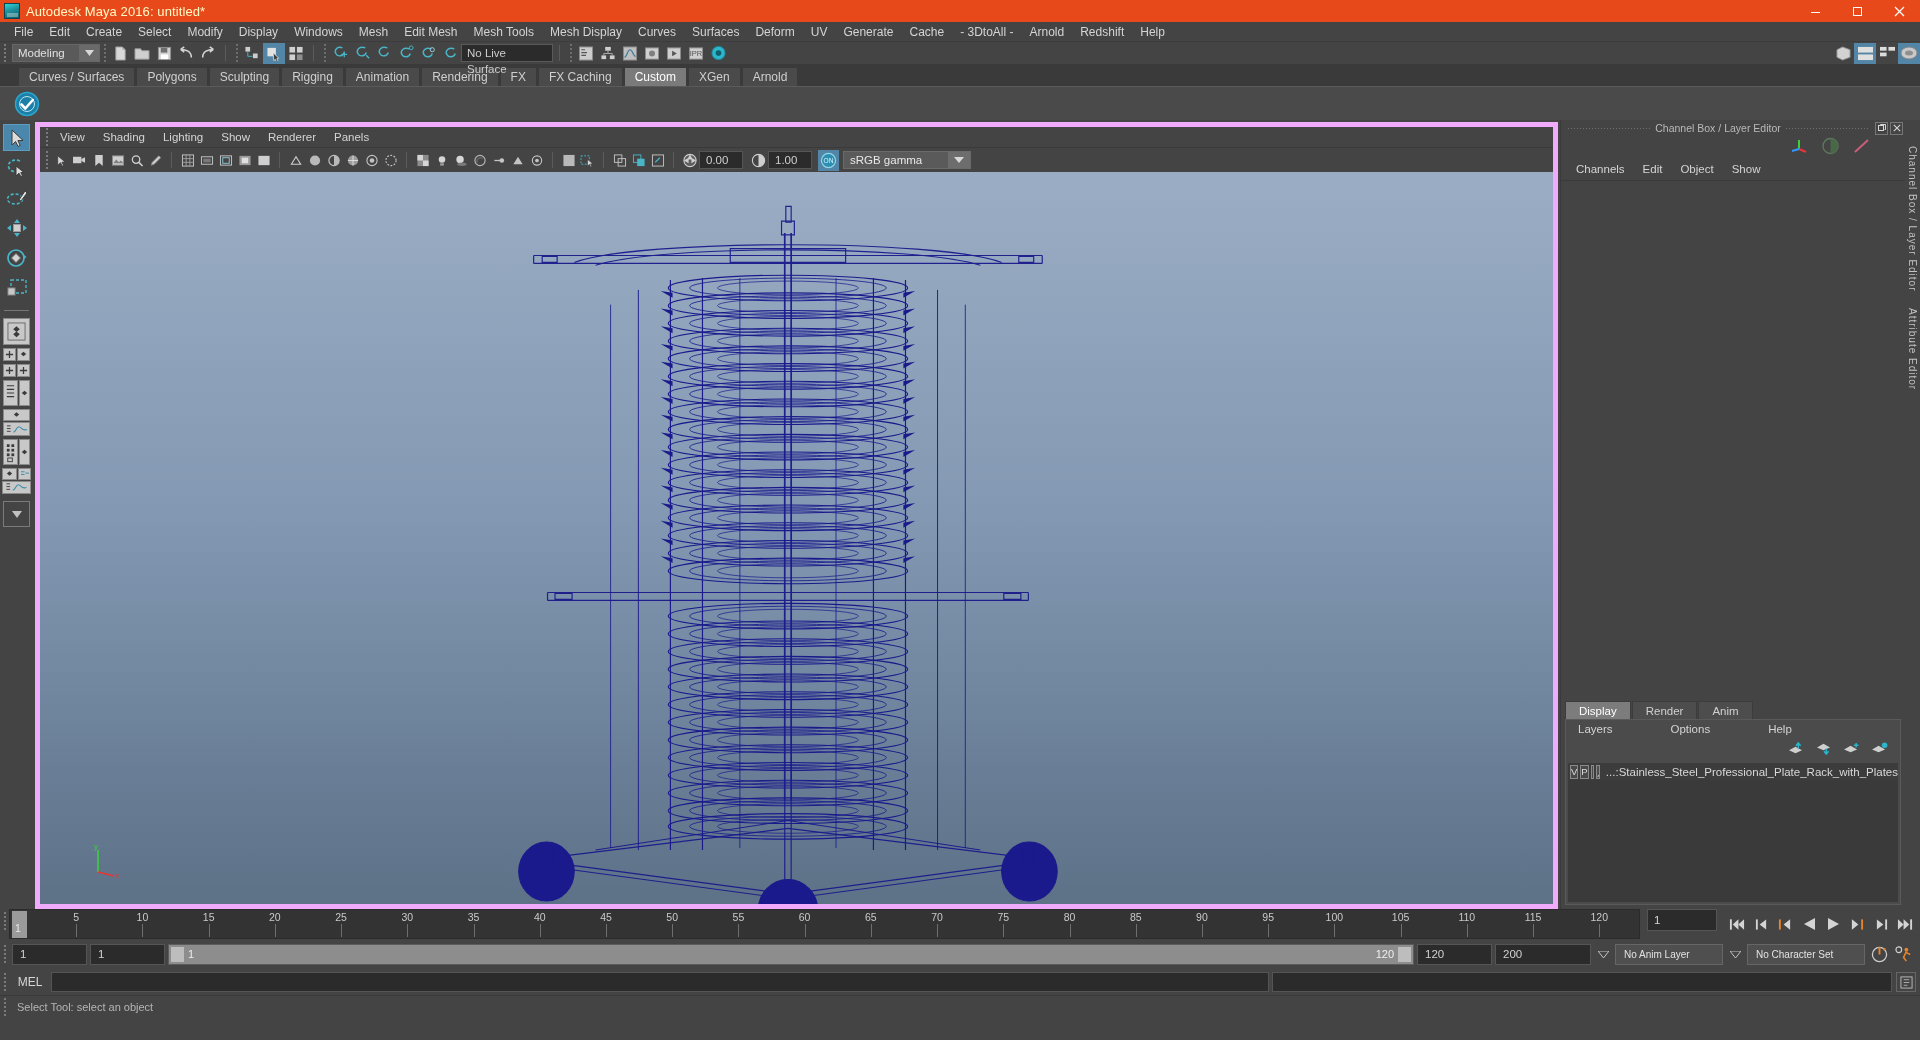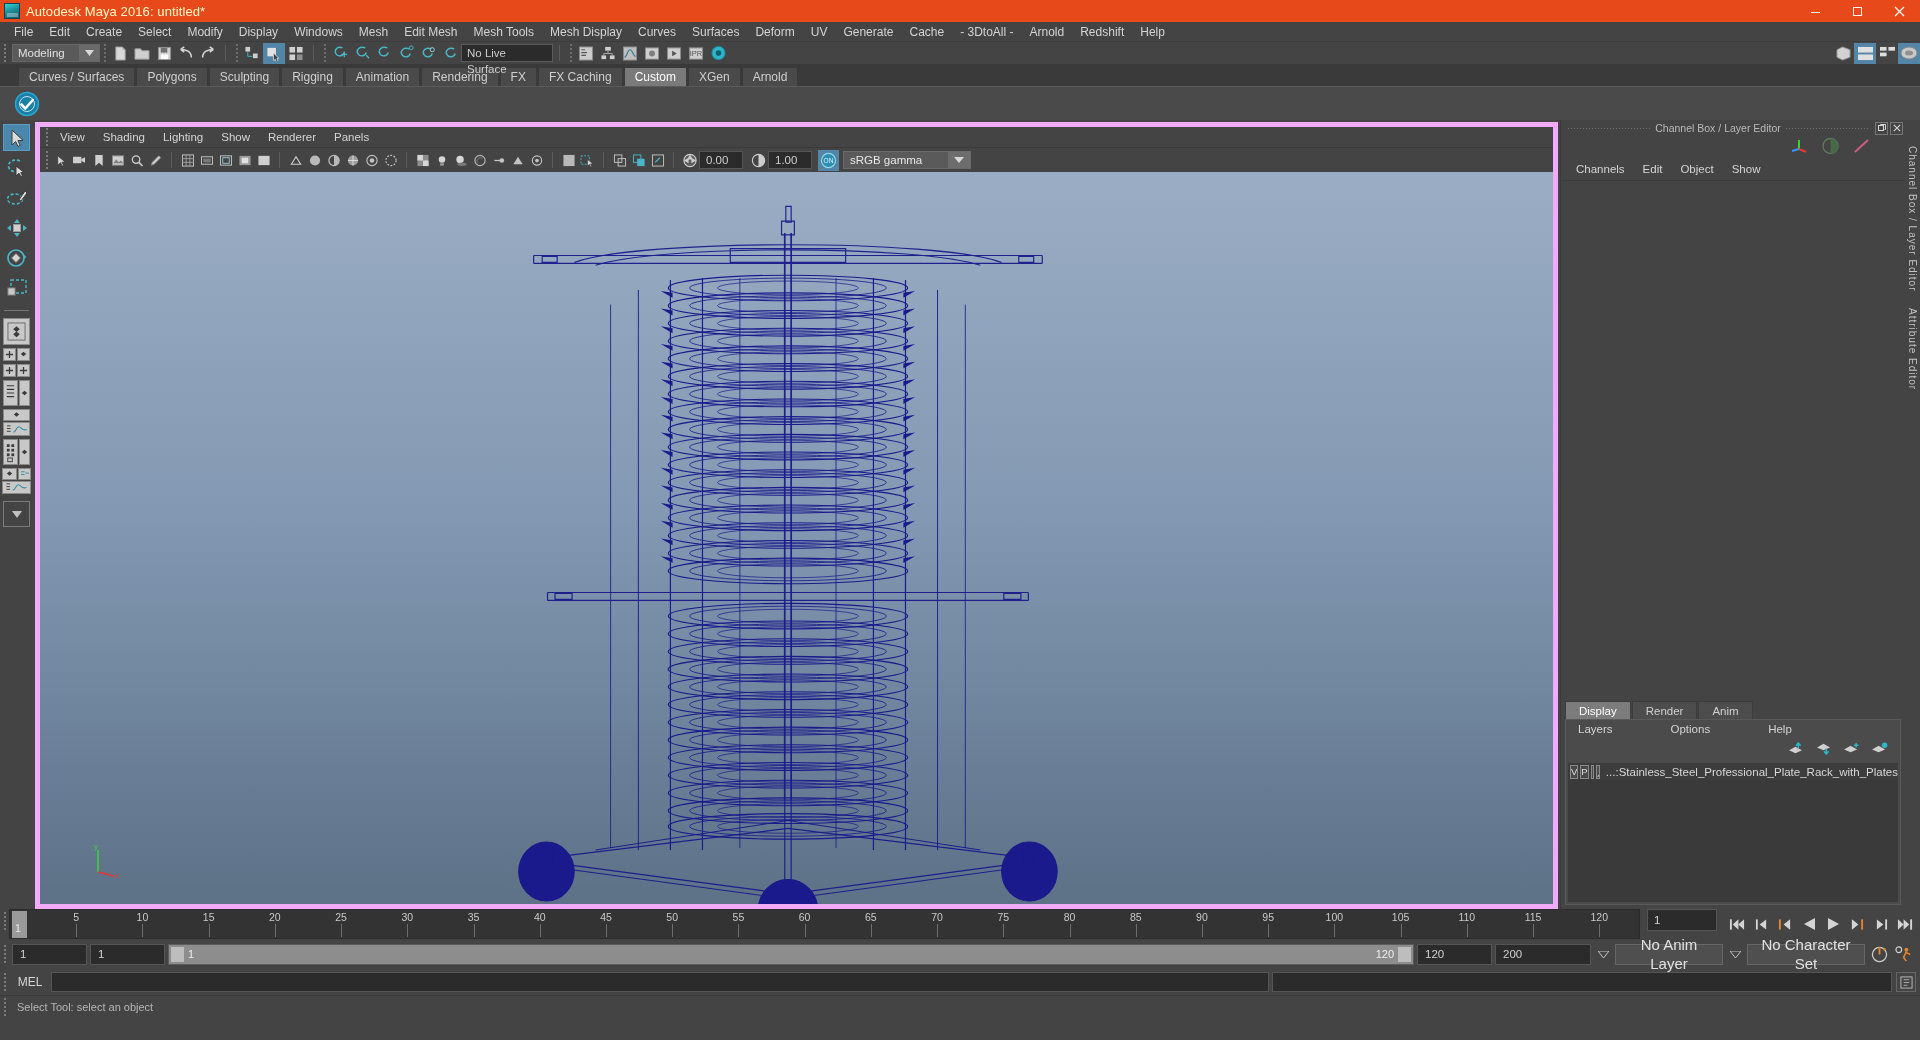--- a/index.html
+++ b/index.html
@@ -102,21 +102,21 @@
   .frame-field { width:70px; height:22px; background:#2b2b2b; border:1px solid #555; color:#d4d4d4; font-size:11.5px; line-height:20px; padding-left:6px; margin-left:7px; }
   .playctrls { display:flex; align-items:center; gap:2px; padding:0 4px 0 9px; }
   .pbtn { width:22px; height:24px; display:flex; align-items:center; justify-content:center; }
   .rangerow { height:30px; display:flex; align-items:center; gap:3px; }
   .rfld { height:21px; background:#2b2b2b; border:1px solid #555; color:#d0d0d0; font-size:11.5px; line-height:19px; padding-left:7px; }
   .rangebar { flex:1; height:21px; background:#8d8d8d; border:1px solid #5c5c5c; position:relative; }
   .range-start { position:absolute; left:2px; top:2px; width:13px; height:15px; background:#bdbdbd; }
   .range-end { position:absolute; top:2px; width:13px; height:15px; background:#bdbdbd; }
   .rb-lbl { position:absolute; font-size:11px; color:#efefef; top:3px; }
   .dropcaret { width:18px; height:21px; display:flex; align-items:center; justify-content:center; }
-  .sfld { height:21px; background:#4f4f4f; border:1px solid #666; color:#e2e2e2; font-size:15px; line-height:19px; padding:0 8px; display:flex; align-items:center;text-align:center;}
+  .sfld { height:21px; background:#4f4f4f; border:1px solid #666; color:#e2e2e2; font-size:10px; line-height:19px; padding:0 8px; display:flex; align-items:center;text-align:center;}
 
   
   .cmdrow { height:26px; display:flex; align-items:center; background:#444444; }
   .mel-lbl { width:42px; text-align:center; font-size:12px; color:#d6d6d6; }
   .cmd-input { flex:1; height:20px; background:#2b2b2b; border:1px solid #555; margin-right:3px; }
   .cmd-out { width:620px; height:20px; background:#2b2b2b; border:1px solid #555; margin-right:4px; }
   .help-btn { width:20px; height:20px; border:1px solid #666; display:flex; align-items:center; justify-content:center; margin-right:4px;}
   .statusbar { height:22px; display:flex; align-items:center; background:#444444; border-top:1px solid #3a3a3a; }
   .status-text { font-size:11px; color:#b5b5b5; padding-left:8px; }
 </style>

